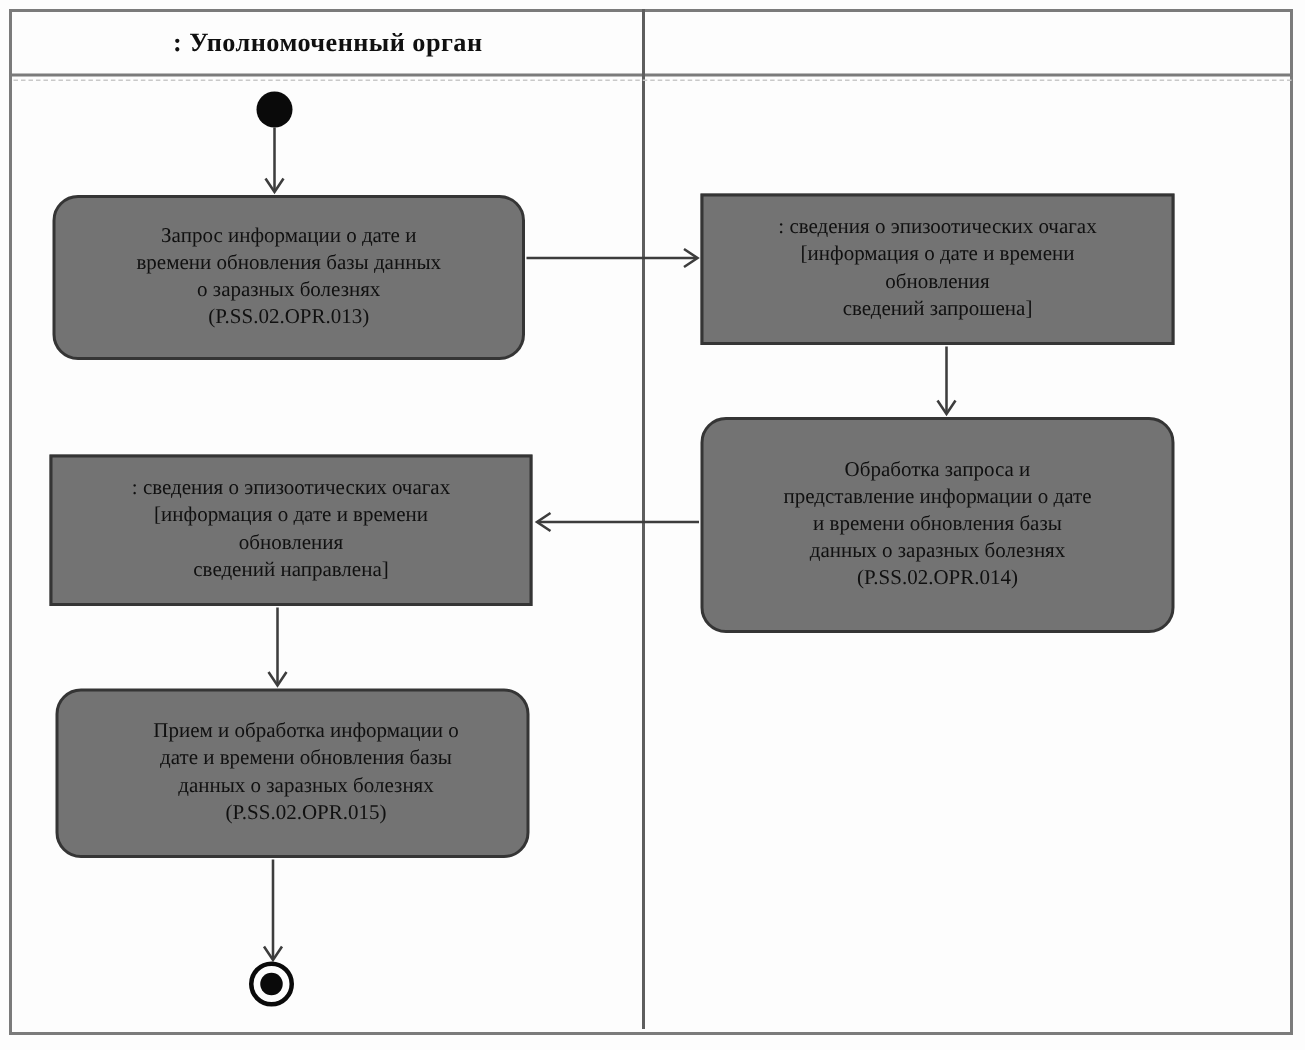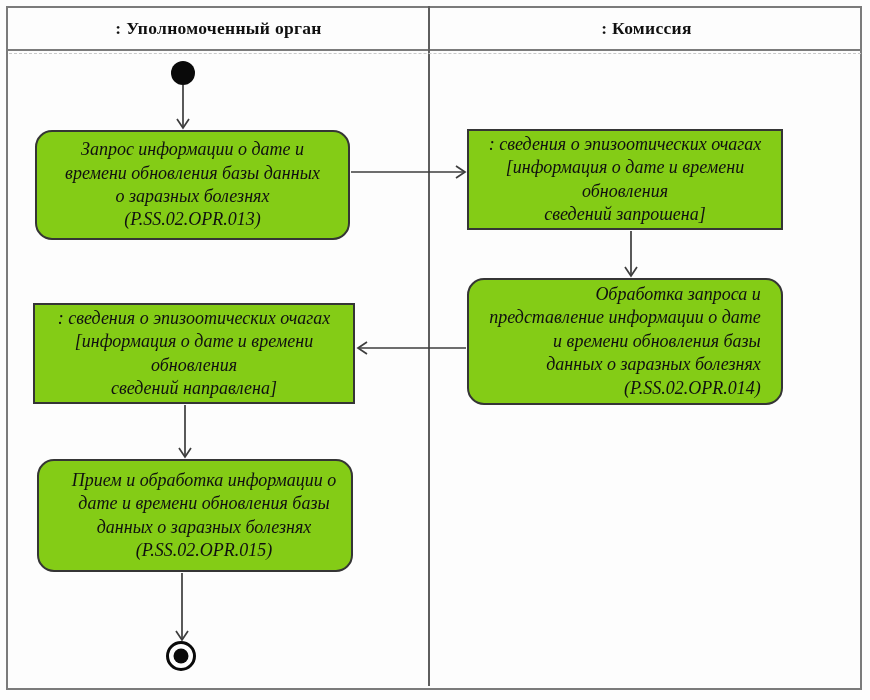--- a/index.html
+++ b/index.html
@@ -49,60 +49,58 @@
   }
   .header-dashed {
     position: absolute;
     left: 9px; top: 53px;
     width: 852px; height: 0;
     border-top: 1px dashed #c9c9c9;
   }
   .node {
     position: absolute;
     box-sizing: border-box;
-    background: #84cc16;
+    background: #737373;
     display: flex;
     align-items: center;
     justify-content: center;
     text-align: center;
     white-space: pre-line;
-    font-size: 18px;
+    font-size: 14px;
     line-height: 1.3;
     padding: 2px 6px;
-    font-style: italic;
   }
   .activity {
     border: 2px solid #353535;
     border-radius: 17px;
   }
   .object {
     border: 2px solid #353535;
   }
   #activity-013   { left: 35px;  top: 130px; width: 315px; height: 110px; }
   #object-request { left: 467px; top: 129px; width: 316px; height: 101px; }
-  #activity-014   { left: 467px; top: 278px; width: 316px; height: 127px; text-align: right; }
+  #activity-014   { left: 467px; top: 278px; width: 316px; height: 144px; }
   #object-response{ left: 33px;  top: 303px; width: 322px; height: 101px; }
   #activity-015   { left: 37px;  top: 459px; width: 316px; height: 113px; padding-left: 24px; }
   .overlay {
     position: absolute;
     left: 0; top: 0;
     width: 870px; height: 700px;
     pointer-events: none;
   }
 </style>
 </head>
 <body>
 
 <div class="canvas">
 
   <div class="frame"></div>
 
   <div class="header-row">
     <div class="header-cell left">: Уполномоченный орган</div>
-    <div class="header-cell right">: Комиссия</div>
   </div>
 
   <div class="lane-divider"></div>
   <div class="header-dashed"></div>
 
   <div id="activity-013" class="node activity">Запрос информации о дате и
 времени обновления базы данных
 о заразных болезнях
 (P.SS.02.OPR.013)</div>
 

